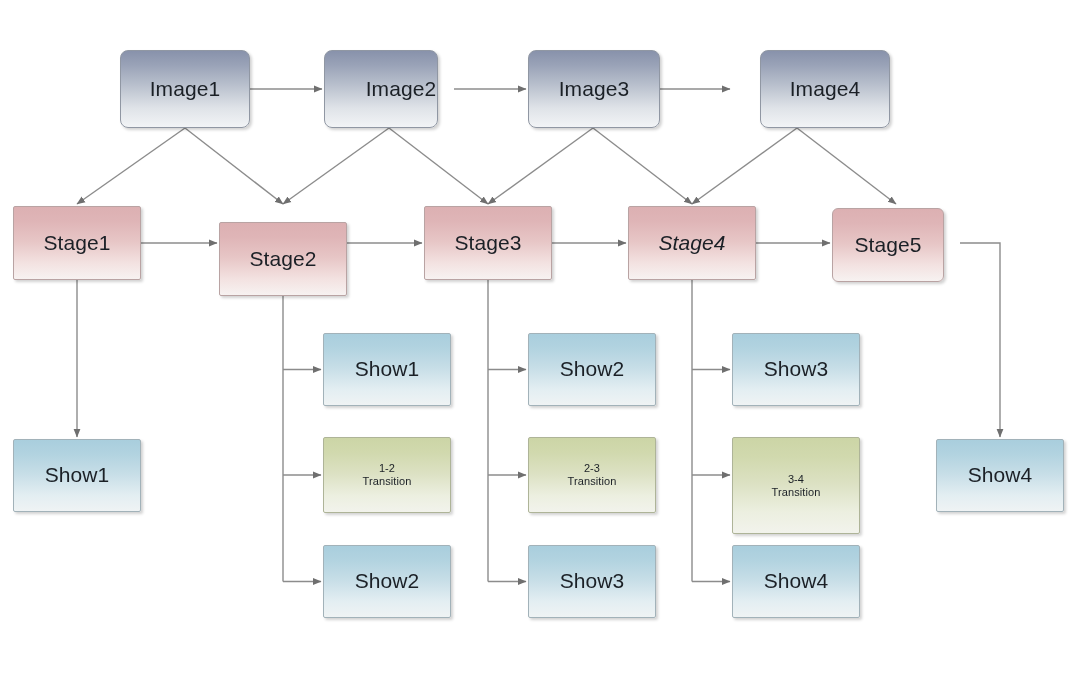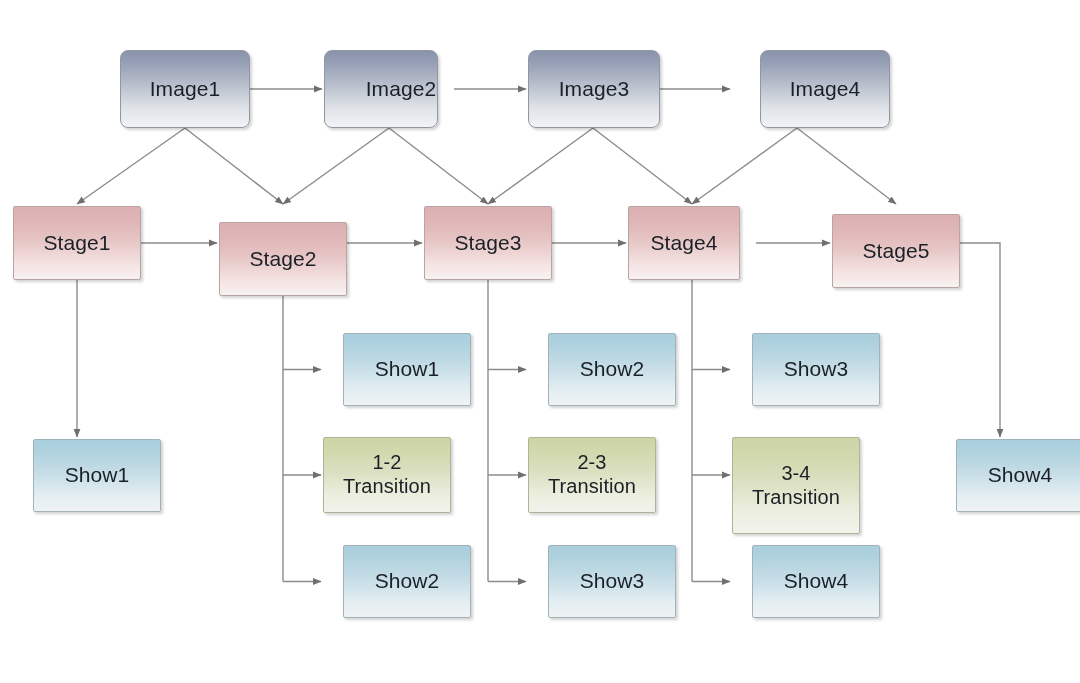--- a/index.html
+++ b/index.html
@@ -44,26 +44,25 @@
     border-color: #9097a3;
     border-radius: 8px;
   }
   .node-stage {
     background: linear-gradient(to bottom, #dcb0b2 0%, #dfb5b7 20%, #e7c6c6 48%, #f3e2e1 78%, #f7f2f1 100%);
     border-color: #b9a3a3;
   }
   .node-show {
     background: linear-gradient(to bottom, #a9cedd 0%, #b2d3e0 20%, #c7dee7 48%, #e3eef2 78%, #eff3f4 100%);
     border-color: #a2b2b9;
-    margin-left: 20px;
   }
   .node-transition {
     background: linear-gradient(to bottom, #ccd5a6 0%, #d1d9ae 20%, #dce1c3 48%, #ecefe0 78%, #f2f3ec 100%);
     border-color: #aeb498;
-    font-size: 20px;
+    font-size: 11px;
   }
   .node-transition .tline { display: block; }
 </style>
 </head>
 <body>
 
 <div id="canvas">
 
   <svg id="edges" viewBox="0 0 1080 683" width="1080" height="683">
     <defs>
@@ -119,24 +118,24 @@
       </div>
       <div class="node node-stage" style="left: 13px; top: 206px; width: 128px; height: 74px;">
         <span>Stage1</span>
       </div>
       <div class="node node-stage" style="left: 219px; top: 222px; width: 128px; height: 74px;">
         <span>Stage2</span>
       </div>
       <div class="node node-stage" style="left: 424px; top: 206px; width: 128px; height: 74px;">
         <span>Stage3</span>
       </div>
-      <div class="node node-stage" style="left: 628px; top: 206px; width: 112px; height: 74px;">
+      <div class="node node-stage" style="left: 628px; top: 206px; width: 128px; height: 74px; font-style: italic;">
         <span>Stage4</span>
       </div>
-      <div class="node node-stage" style="left: 832px; top: 214px; width: 128px; height: 74px;">
+      <div class="node node-stage" style="left: 832px; top: 208px; width: 112px; height: 74px; border-radius: 6px;">
         <span>Stage5</span>
       </div>
       <div class="node node-show" style="left: 13px; top: 439px; width: 128px; height: 73px;">
         <span>Show1</span>
       </div>
       <div class="node node-show" style="left: 323px; top: 333px; width: 128px; height: 73px;">
         <span>Show1</span>
       </div>
       <div class="node node-transition" style="left: 323px; top: 437px; width: 128px; height: 76px;">
         <div>

